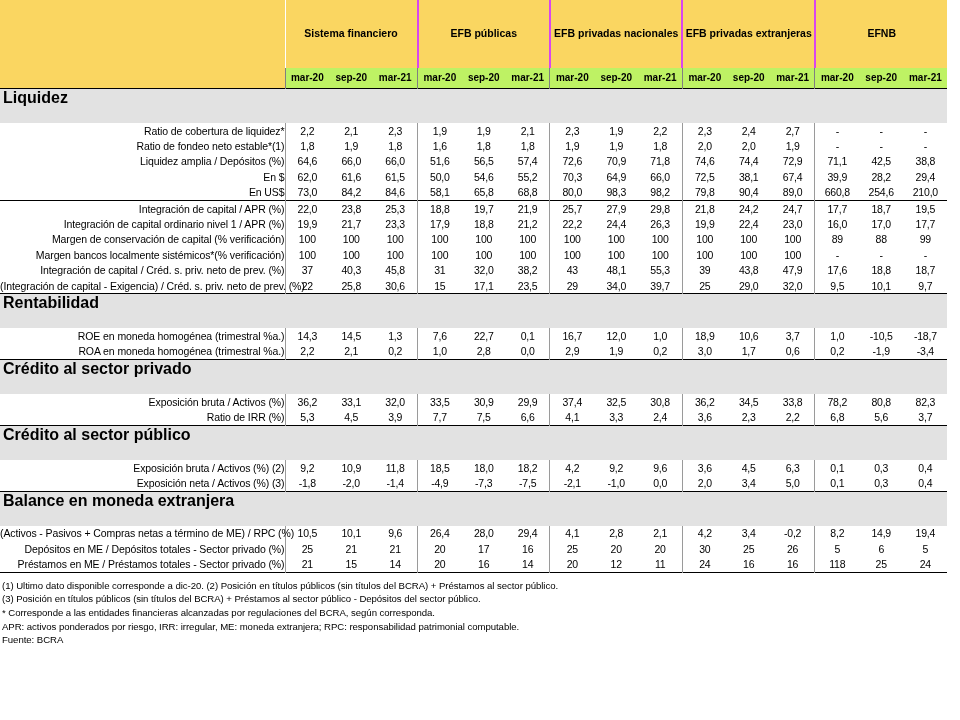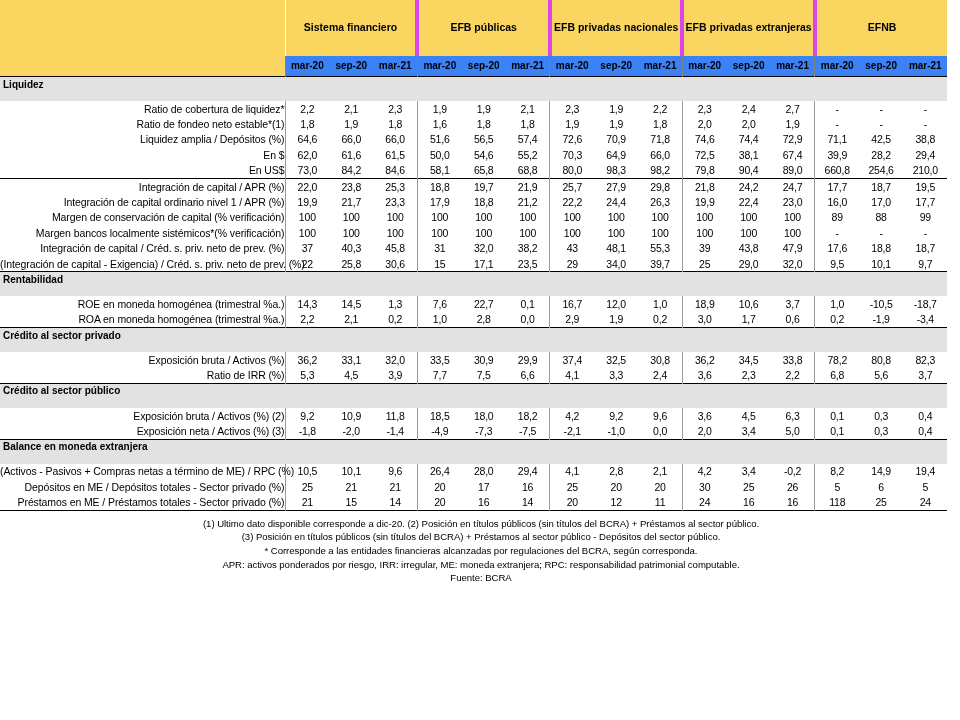--- a/index.html
+++ b/index.html
@@ -31,37 +31,37 @@
   table.fin col.label { width: 285px; }
   table.fin col.dcol  { width: 44.16px; }
 
   
   thead tr.grouprow th {
     background: #fad661;
     font-size: 10.5px;
     font-weight: bold;
     text-align: center;
     vertical-align: middle;
-    padding: 12px 1px;
+    padding: 18px 1px;
     height: 32px;
     line-height: 1.12;
     border: none;
   }
   thead tr.grouprow th.corner {
     background: #fad661;
   }
   thead tr.grouprow th.grp {
-    border-left: 4px solid #d946ef;
+    border-left: 2px solid #d946ef;
   }
   thead tr.grouprow th.grp.first {
     border-left: 1px solid #ffffff;
   }
 
   thead tr.periodrow th {
-    background: #3b82f6;
+    background: #bef264;
     font-size: 10px;
     font-weight: bold;
     text-align: center;
     vertical-align: middle;
     height: 17px;
     padding: 1px 0 2px 0;
     border: none;
   }
   thead tr.periodrow th.pcol.grpstart {
     border-left: 1px solid #808080;
@@ -77,24 +77,24 @@
     height: 0;
     padding: 0;
     border-top: 1.6px solid #000000;
     font-size: 0;
     line-height: 0;
   }
 
   
   tr.section td {
     background: #e2e2e2;
-    font-size: 10px;
+    font-size: 16px;
     font-weight: bold;
     height: 14px;
-    padding: 0 0 10px 3px;
+    padding: 0 0 16px 3px;
     border: none;
     color: #000000;
   }
   tr.section td.band {
     background: #e2e2e2;
   }
 
   
   tr.data td {
     font-size: 10.5px;
@@ -132,21 +132,20 @@
     border-top: 1.4px solid #000000;
   }
 
   
   .notes {
     margin: 6px 0 0 2px;
     font-size: 9.6px;
     line-height: 1.42;
     color: #000000;
     letter-spacing: -0.05px;
-    text-align: center;
   }
   .notes div { white-space: nowrap; }
 </style>
 </head>
 <body>
 
 <div id="sheet">
 
   <table class="fin">
     <colgroup>

